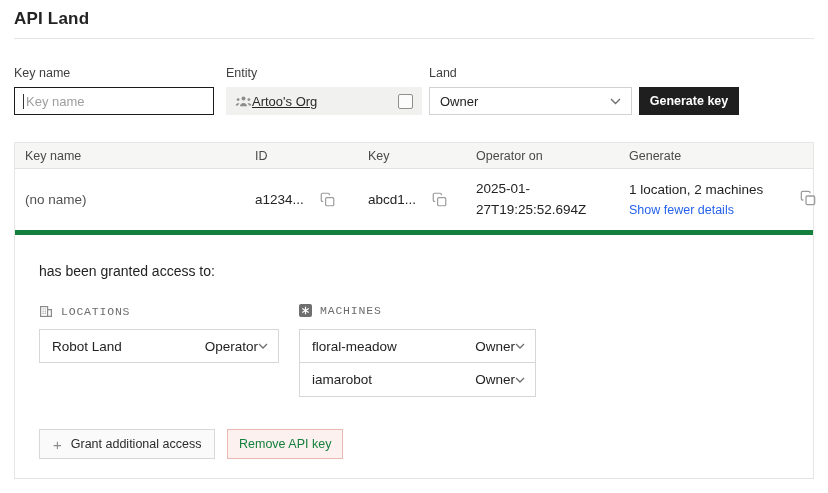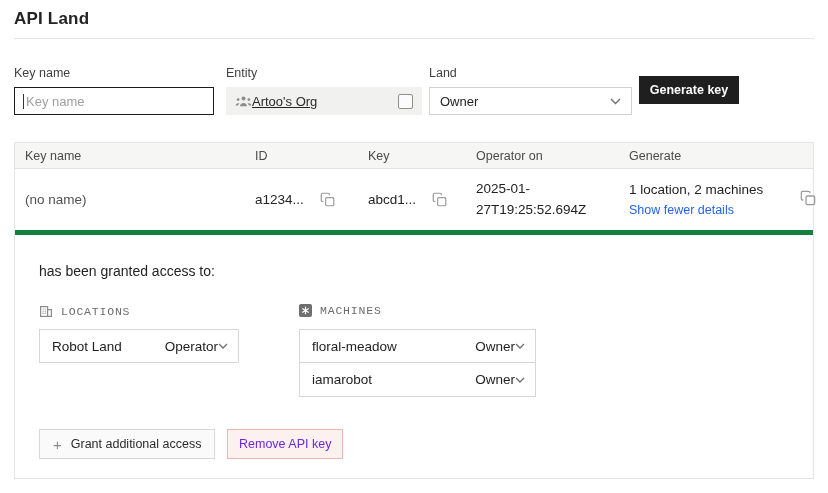--- a/index.html
+++ b/index.html
@@ -29,21 +29,21 @@
                 padding:0 9px; cursor:pointer;text-decoration:underline; }
   .entity-box .val { font-size:13px; color:#2a2a2a; }
   .checkbox { margin-left:auto; width:15px; height:15px; border:1.5px solid #8f8f8f;
               border-radius:2px; background:#fbfbfb; }
 
   .select-box { width:203px; height:28px; border:1px solid #d2d2d0; background:#fff;
                 display:flex; align-items:center; padding:0 10px; cursor:pointer; }
   .select-box .val { font-size:13px; }
   .select-box svg { margin-left:auto; }
 
-  .generate-btn { position:absolute; left:639px; top:76px; width:100px; height:28px;
+  .generate-btn { position:absolute; left:639px; top:87px; width:100px; height:28px;
                   background:#1f1f1f; color:#fff; border:none; font-size:12.5px; font-weight:700;
                   font-family:inherit; cursor:pointer; }
 
   .table { position:absolute; left:14px; top:142px; width:800px;
            border-left:1px solid #e6e6e4; border-right:1px solid #e6e6e4;
            border-bottom:1px solid #e2e2e0; }
   .grid6 { display:grid; grid-template-columns:240px 113px 108px 153px 157px 1fr; }
   .thead { height:27px; align-items:center; background:#f6f6f5;
            border-top:1px solid #e6e6e4; border-bottom:1px solid #e2e2e0;
            font-size:12.5px; color:#4a4a4a; }
@@ -60,36 +60,36 @@
 
   .expanded { position:relative; height:243px; background:#fff; }
   .intro { position:absolute; left:24px; top:28px; font-size:14px; }
   .sec { position:absolute; top:69px; display:flex; align-items:center; gap:8px;
          font-family:"Liberation Mono","DejaVu Sans Mono",monospace;
          font-size:11.5px; letter-spacing:.8px; color:#6d6d6d; }
   .sec-loc { left:24px; } .sec-mach { left:284px; }
   .machine-glyph { width:13px; height:13px; background:#6f6f6f; border-radius:2px;
                    display:inline-flex; align-items:center; justify-content:center; }
   .list { position:absolute; top:94px; }
-  .list-loc { left:24px; width:200px; }
+  .list-loc { left:24px; width:240px; }
   .list-mach { left:284px; width:237px; }
   .lrow { height:34px; border:1px solid #d6d6d4; background:#fff;
           display:flex; align-items:center; padding:0 10px 0 12px; }
   .lrow + .lrow { border-top:none; }
   .lrow .nm { font-size:13.5px; }
   .rolewrap { margin-left:auto; display:flex; align-items:center; 
               font-size:13.5px; cursor:pointer; }
 
   .grant-btn { position:absolute; left:24px; top:194px; height:30px; display:inline-flex;
                align-items:center; gap:9px; padding:0 13px; background:#fafafa;
                border:1px solid #d8d8d6; font-size:12.5px; color:#2b2b2b;
                font-family:inherit; cursor:pointer; }
   .plus { color:#8a8a8a; font-size:15px; font-weight:400; line-height:1; }
   .remove-btn { position:absolute; left:212px; top:194px; height:30px; padding:0 11px;
-                background:#fcf1ef; border:1px solid #eab9b1; color:#6d28d9;
+                background:#fcf1ef; border:1px solid #eab9b1; color:#15803d;
                 font-size:12.5px; font-family:inherit; cursor:pointer; }
 
   svg.ic { display:block; }
 </style>
 </head>
 <body>
 
 <main>
 
   <h1 class="page-title">API Land</h1>

